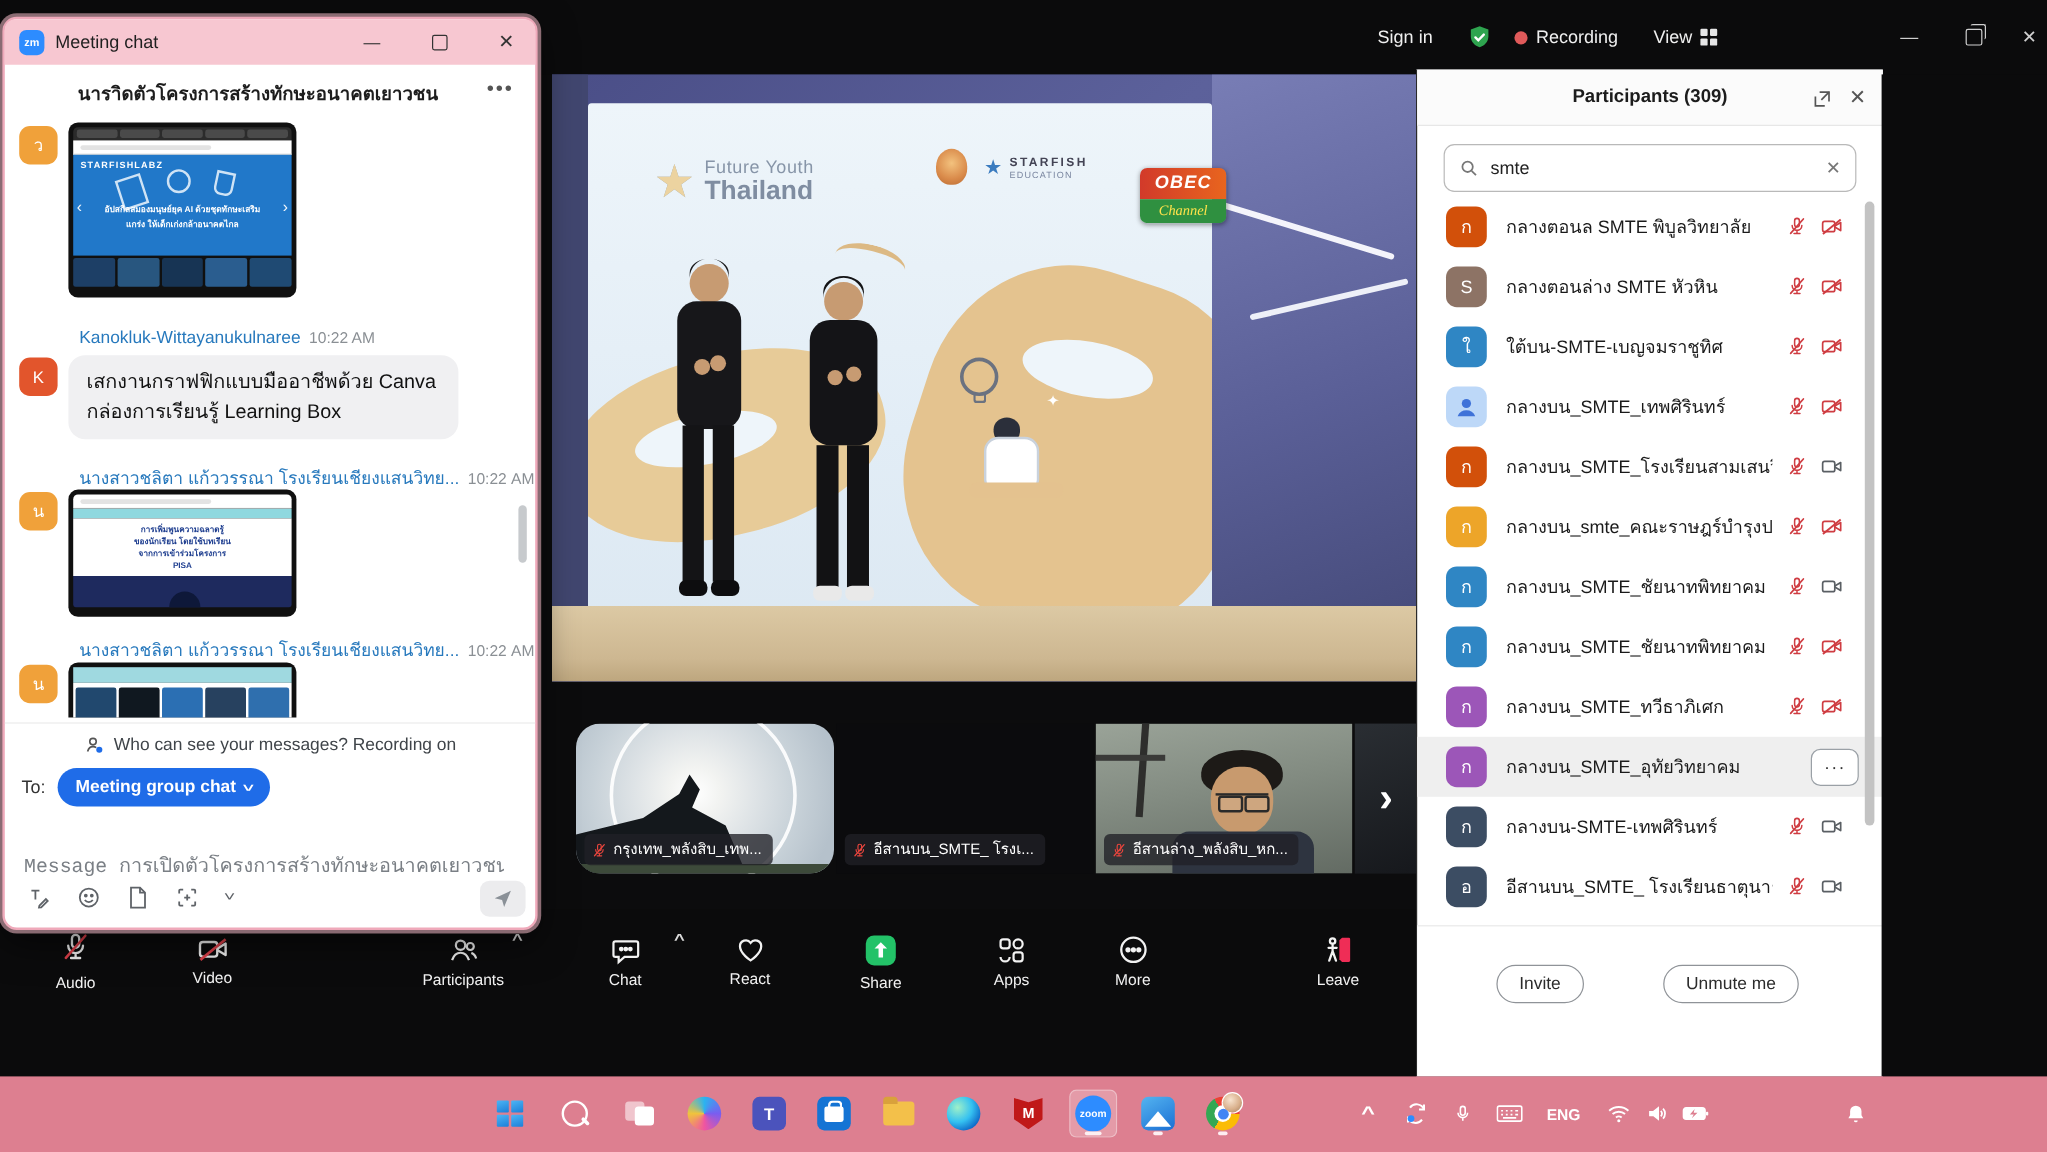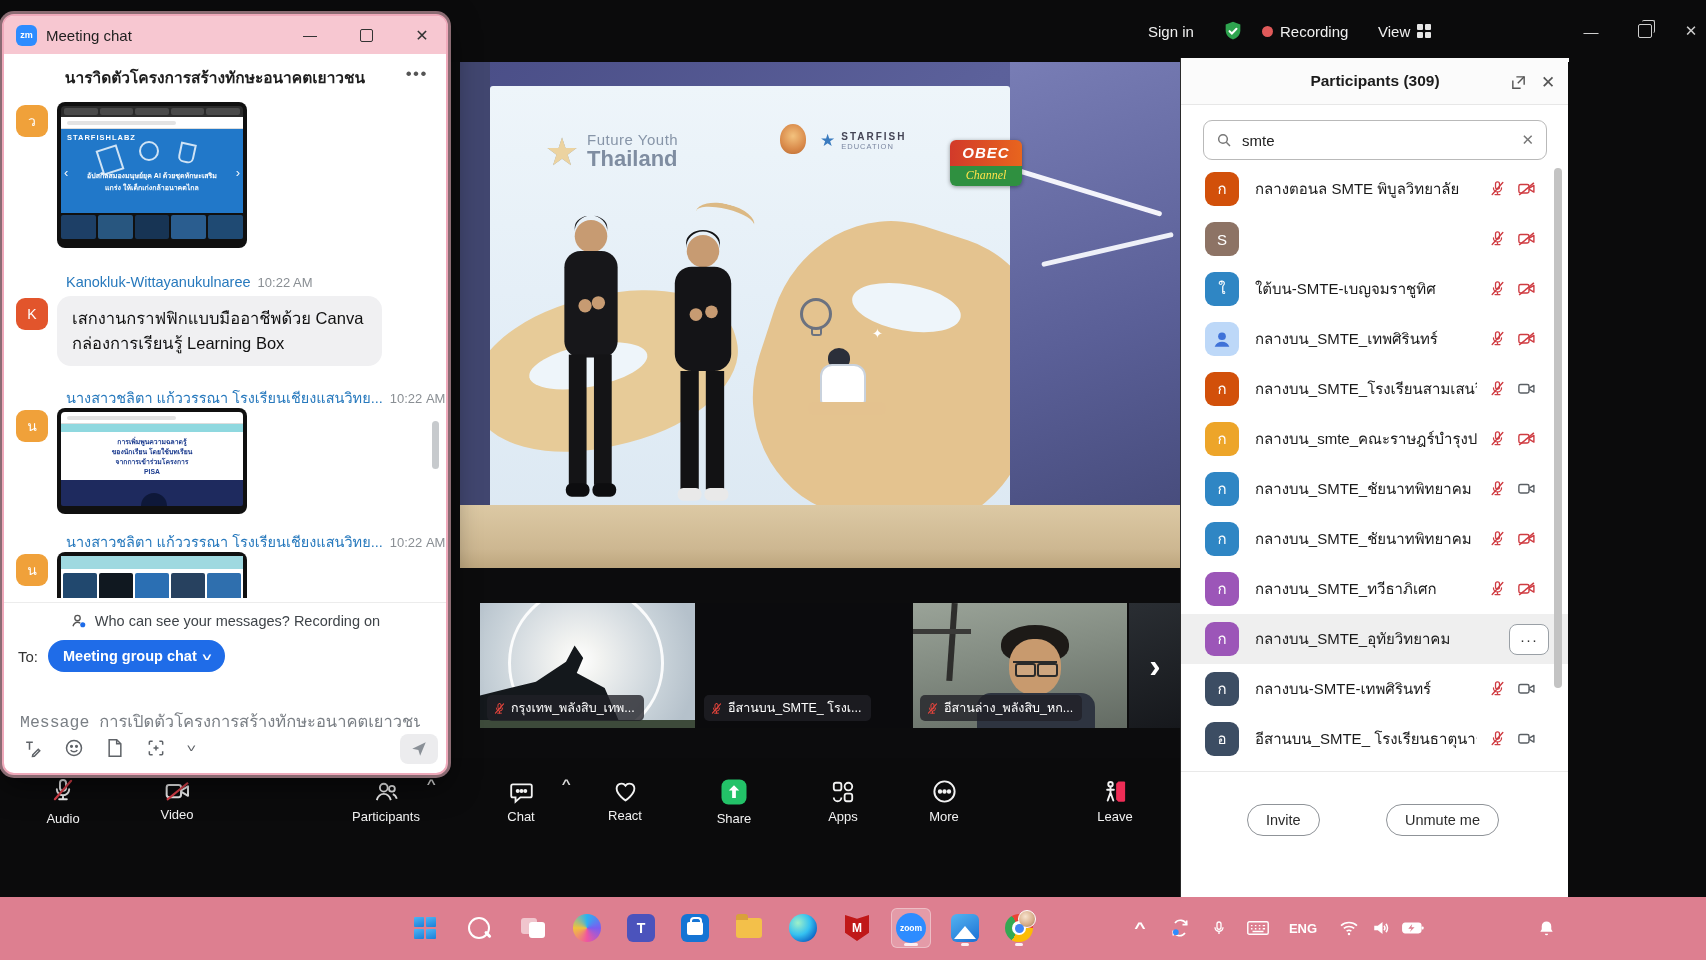--- a/index.html
+++ b/index.html
@@ -272,21 +272,21 @@
       <rect x="32" y="100" width="13" height="84" fill="#121214"></rect>
       <rect x="12" y="183" width="17" height="9" rx="4" fill="#e9e9e9"></rect>
       <rect x="31" y="183" width="17" height="9" rx="4" fill="#e9e9e9"></rect>
     </svg>
     <div class="obec-badge">
       <div class="obec-top">OBEC</div>
       <div class="obec-bot">Channel</div>
     </div>
   </div>
 
-  <div class="tile" id="tile1" style="left:480px;width:215px;">
+  <div class="tile" id="tile1" style="left:480px;width:215px;border-radius:20px;">
     <div id="tile1-art">
       <div class="halo"></div>
         <div class="arm"></div>
         <div class="roof"></div>
     </div>
   <div class="tile-label">
         <span>
           <svg width="13" height="13" viewBox="0 0 24 24" fill="none" stroke="#e8453d" stroke-width="1.8" stroke-linecap="round">
             <rect x="9.2" y="2.8" width="5.6" height="10" rx="2.8"></rect>
             <path d="M6.3 11.2a5.7 5.7 0 0 0 11.4 0M12 17v3.4M8.5 20.6h7"></path>
@@ -464,20 +464,21 @@
              <span class="pcam">
             <svg width="19" height="15.579999999999998" viewBox="0 0 24 20" fill="none" stroke="#cf3c42" stroke-width="1.8" stroke-linejoin="round">
               <rect x="2.2" y="4.5" width="13" height="11" rx="2.2"></rect>
               <path d="M15.2 9.5 21.5 5.7v8.6l-6.3-3.8"></path>
               <path d="M2.5 18 21.5 2.5" stroke-width="2"></path>
             </svg>
           </span>
         </div>
         <div class="prow" style="top: 50px;">
           <div class="pavatar" style="background:#8d7365;">S</div>
+    <div class="pname">กลางตอนล่าง SMTE หัวหิน</div>
           <span class="pmic">
             <svg width="17" height="17" viewBox="0 0 24 24" fill="none" stroke="#cf3c42" stroke-width="1.8" stroke-linecap="round">
               <rect x="9.2" y="2.8" width="5.6" height="10" rx="2.8"></rect>
               <path d="M6.3 11.2a5.7 5.7 0 0 0 11.4 0M12 17v3.4M8.5 20.6h7"></path>
               <path d="M4.5 20.5 19.5 3.5" stroke-width="2"></path>
             </svg>
           </span>
              <span class="pcam">
             <svg width="19" height="15.579999999999998" viewBox="0 0 24 20" fill="none" stroke="#cf3c42" stroke-width="1.8" stroke-linejoin="round">
               <rect x="2.2" y="4.5" width="13" height="11" rx="2.2"></rect>

